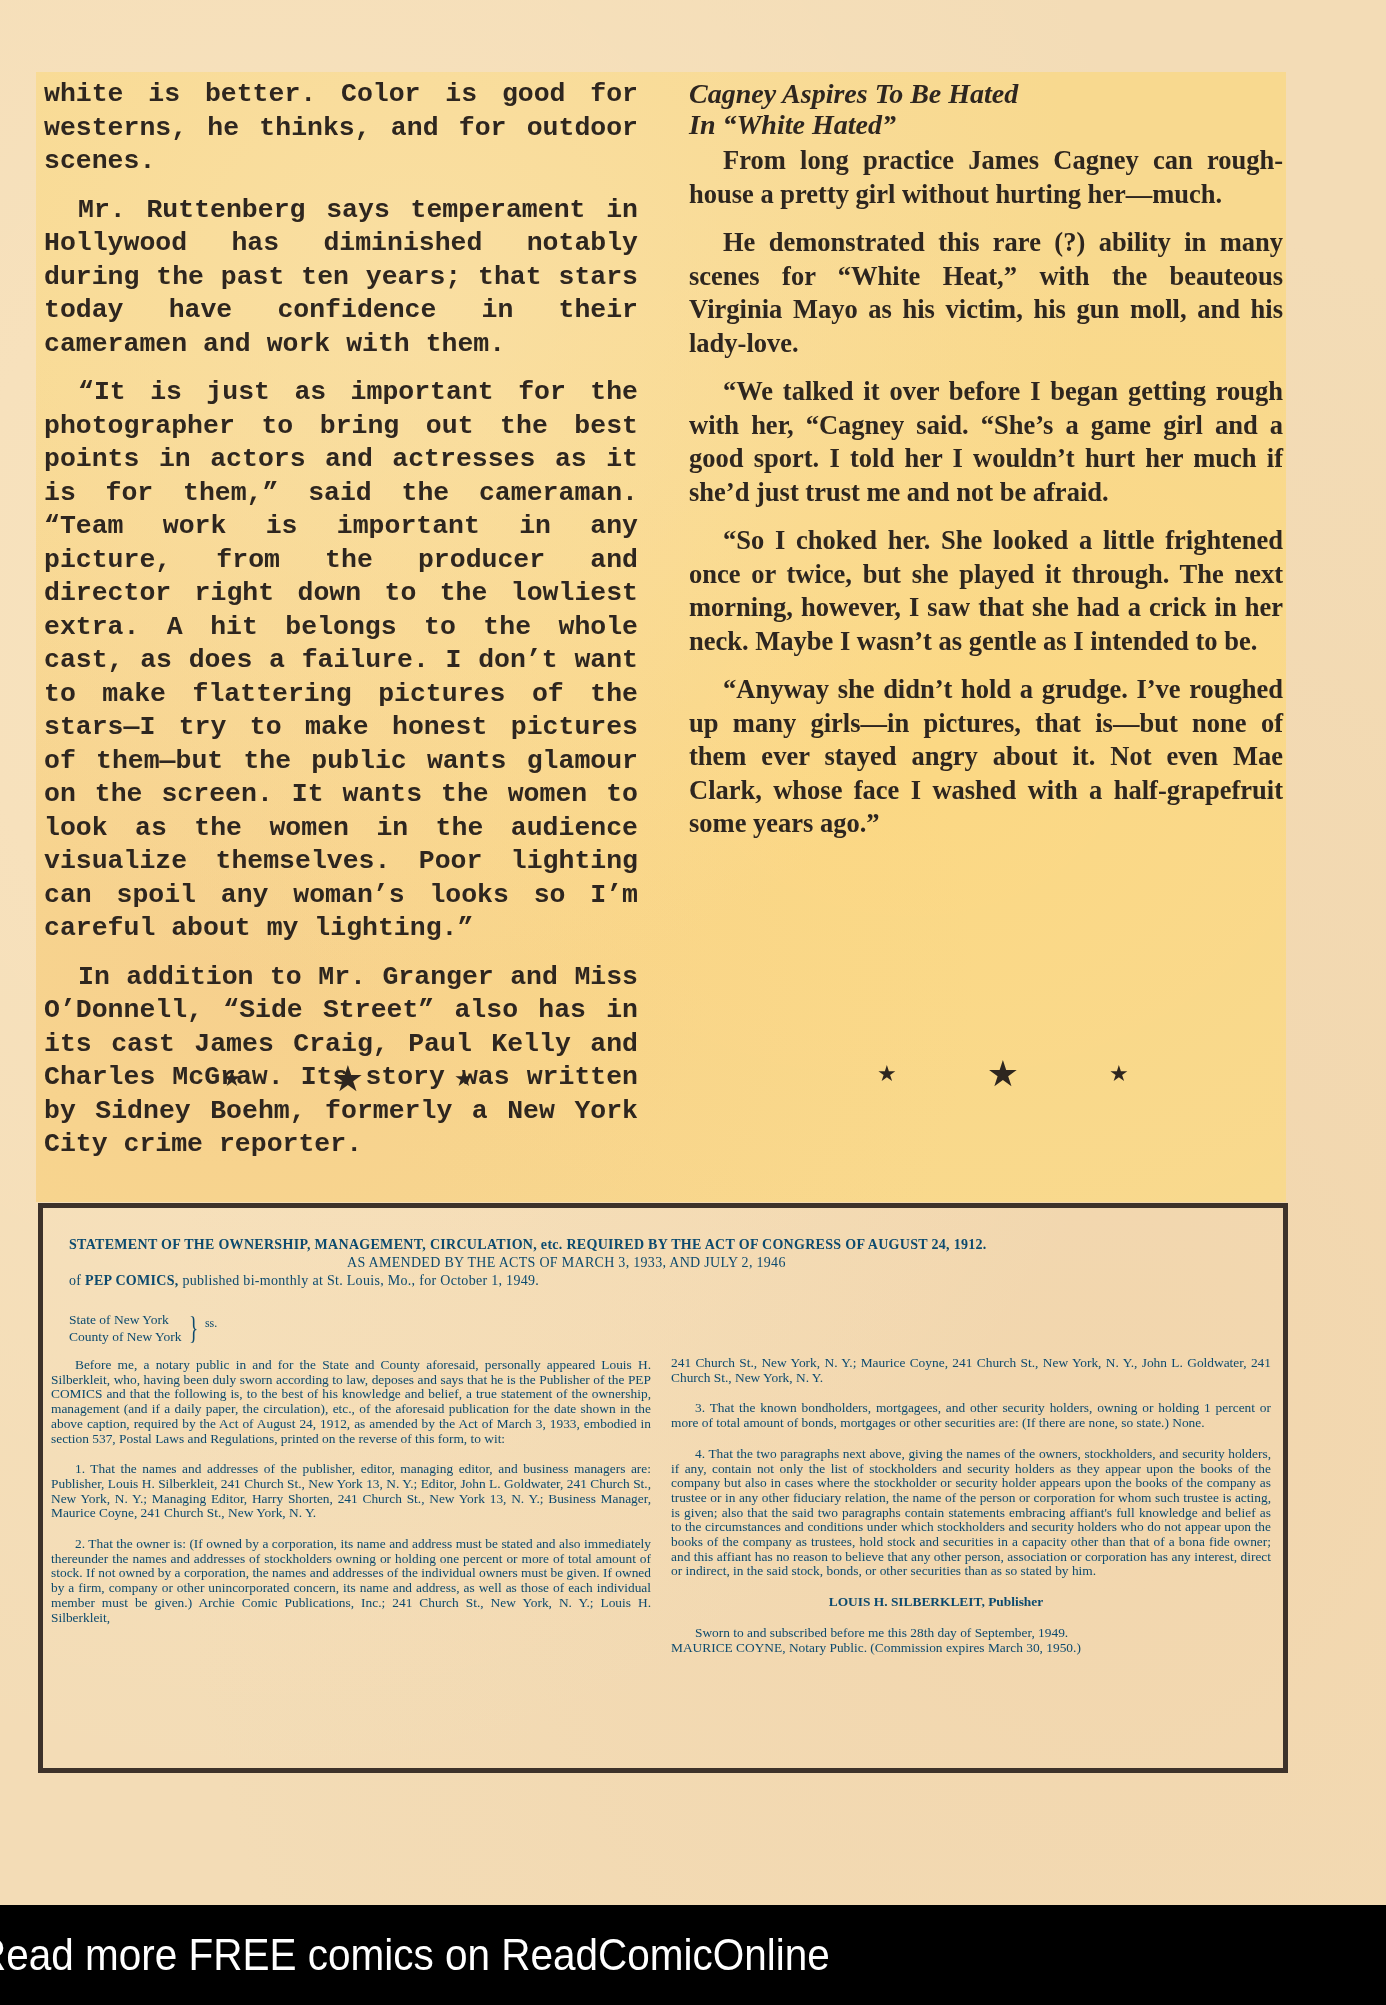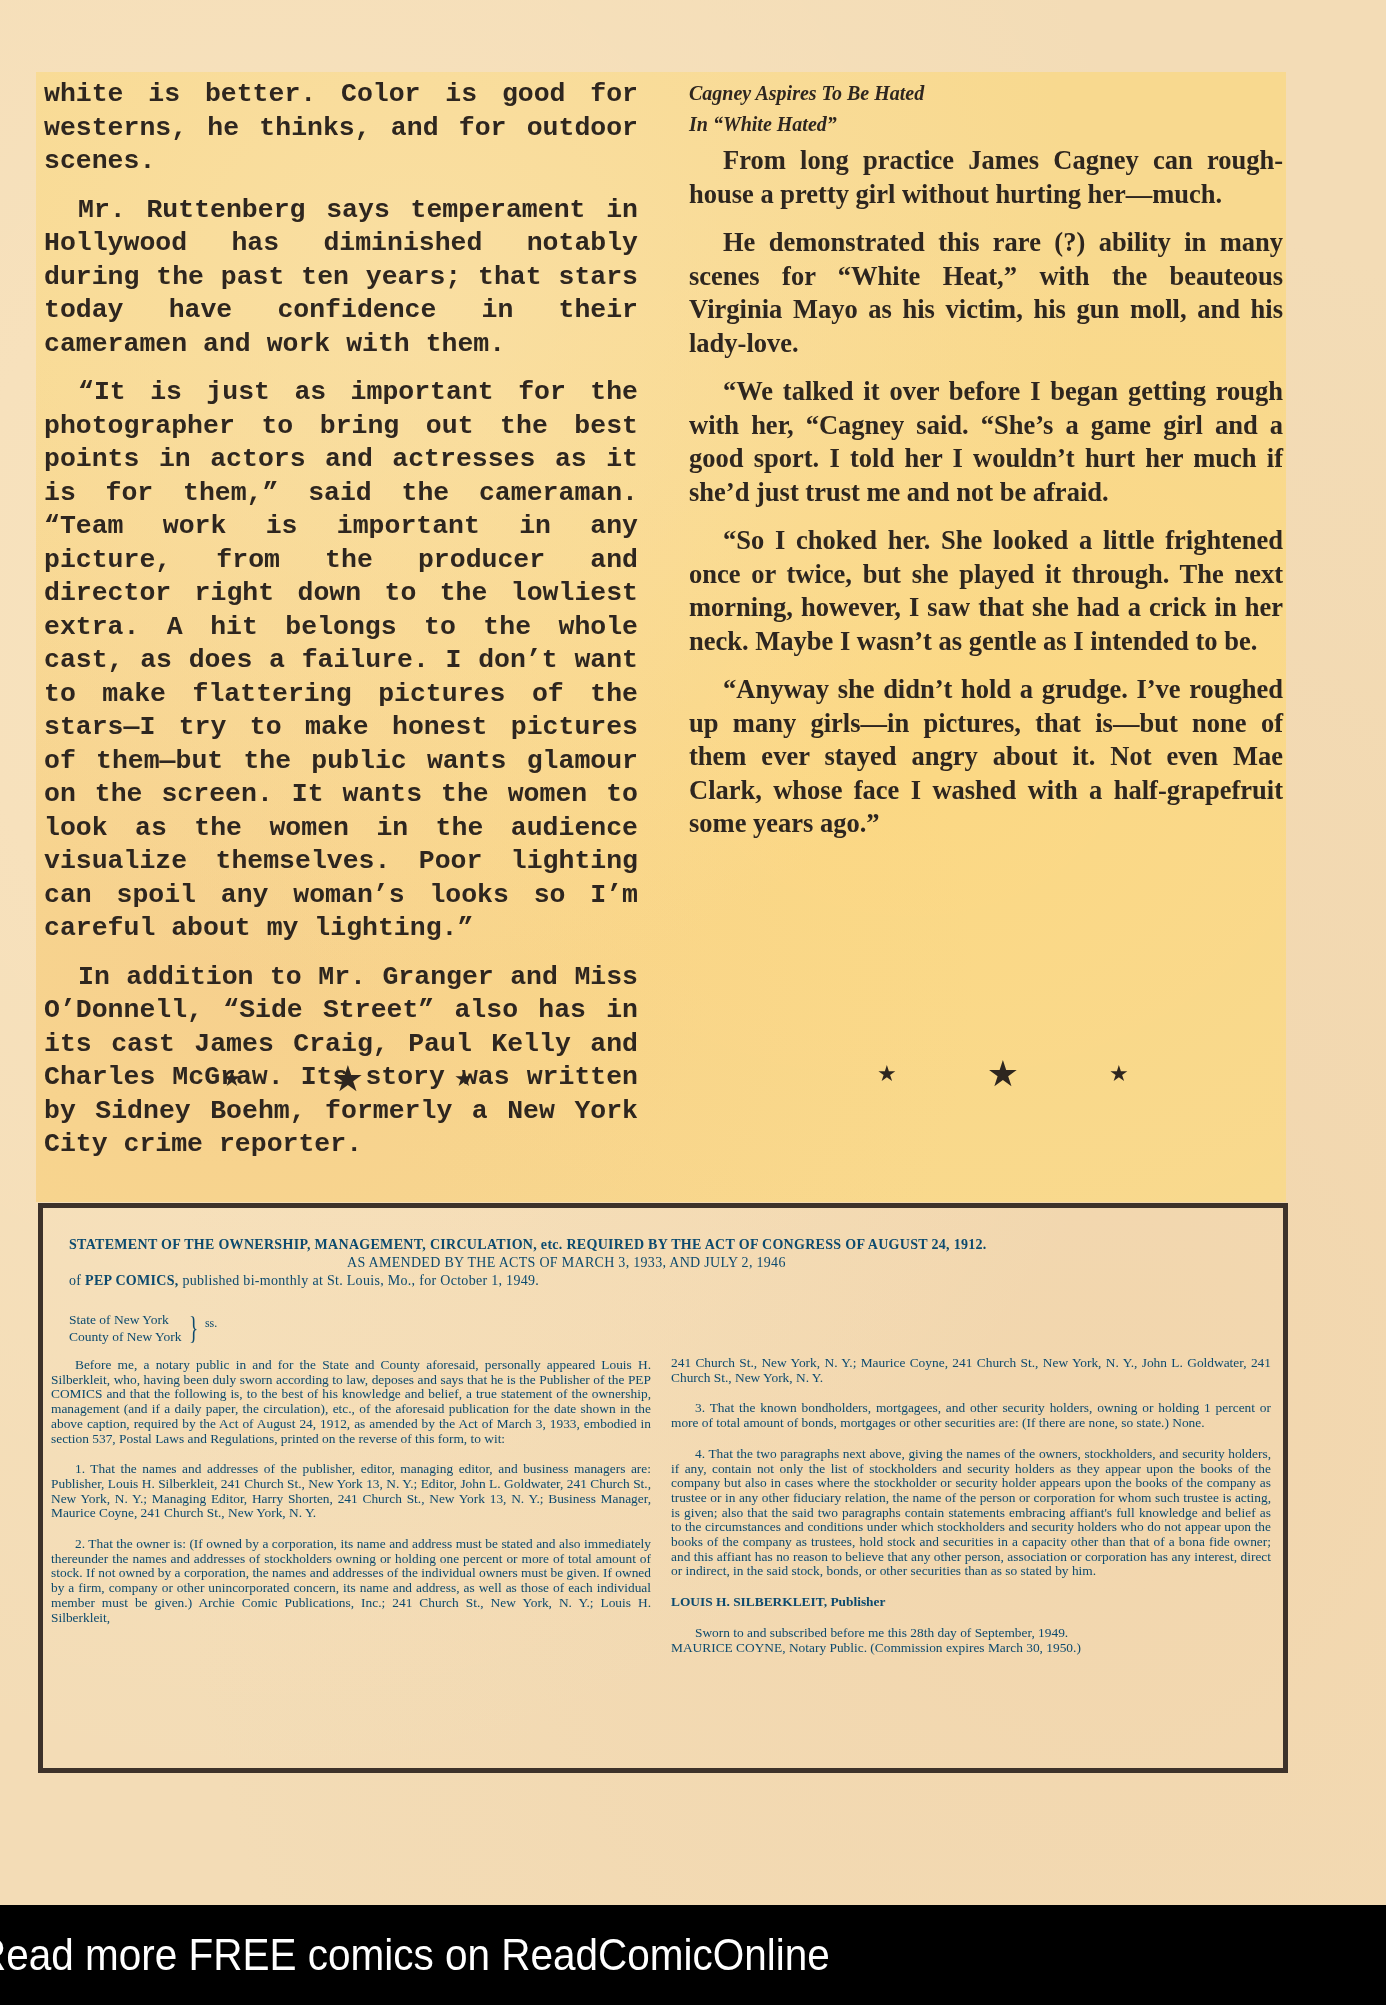--- a/index.html
+++ b/index.html
@@ -25,21 +25,21 @@
     position: absolute; top: 78px;
     font-family: "Liberation Serif", "DejaVu Serif", serif;
     font-weight: bold; font-size: 26.5px; line-height: 33.5px;
     text-align: justify; color: #2e261f;
   }
   .col-left { left: 44px; width: 594px; font-family: Liberation Mono, monospace; }
   .col-right { left: 689px; width: 594px; }
   .col p { margin: 0 0 15px 0; text-indent: 34px; }
   .col p.noindent { text-indent: 0; }
   .headline {
-    font-style: italic; font-weight: bold; font-size: 20px; line-height: 31px;
+    font-style: italic; font-weight: bold; font-size: 28px; line-height: 31px;
     margin: 0 0 4px 0; color: #2e261f; text-align: left;
   }
   .stars {
     position: absolute; display: flex; align-items: center; gap: 90px;
     color: #2e261f;
   }
   .stars .s-small { font-size: 22px; }
   .stars .s-big { font-size: 36px; }
   .stars-left { left: 222px; top: 1058px; }
   .stars-right { left: 877px; top: 1053px; }
@@ -66,21 +66,21 @@
   .venue .brace { font-size: 32px; line-height: 30px; margin: 0 4px 0 4px; transform: scaleX(0.6); }
   .venue .ss { font-size: 12px; margin-top: -10px; }
   .st-col {
     position: absolute; top: 150px; width: 600px;
     font-size: 13.4px; line-height: 14.7px; text-align: justify;
   }
   .st-left { left: 8px; }
   .st-right { left: 628px; top: 148px; }
   .st-col p { margin: 0 0 16px 0; text-indent: 24px; }
   .st-col p.noindent { text-indent: 0; }
-  .sig { text-align: left; padding-right: 70px; margin: 4px 0 10px 0; font-weight: bold; text-indent: 0 !important; }
+  .sig { text-align: center; padding-right: 70px; margin: 4px 0 10px 0; font-weight: bold; text-indent: 0 !important; }
   .sworn { text-indent: 24px; margin: 0 !important; }
   .notary { text-indent: 0 !important; margin: 0 !important; }
 
   .footer-bar {
     position: absolute; left: 0; top: 1905px; width: 1386px; height: 100px;
     background: #000; display: flex; align-items: center; justify-content: flex-start;
   }
   .footer-bar span {
     color: #fff; font-family: "Liberation Sans", "DejaVu Sans", sans-serif;
     font-size: 44px; transform: scaleX(0.92); display: inline-block;

